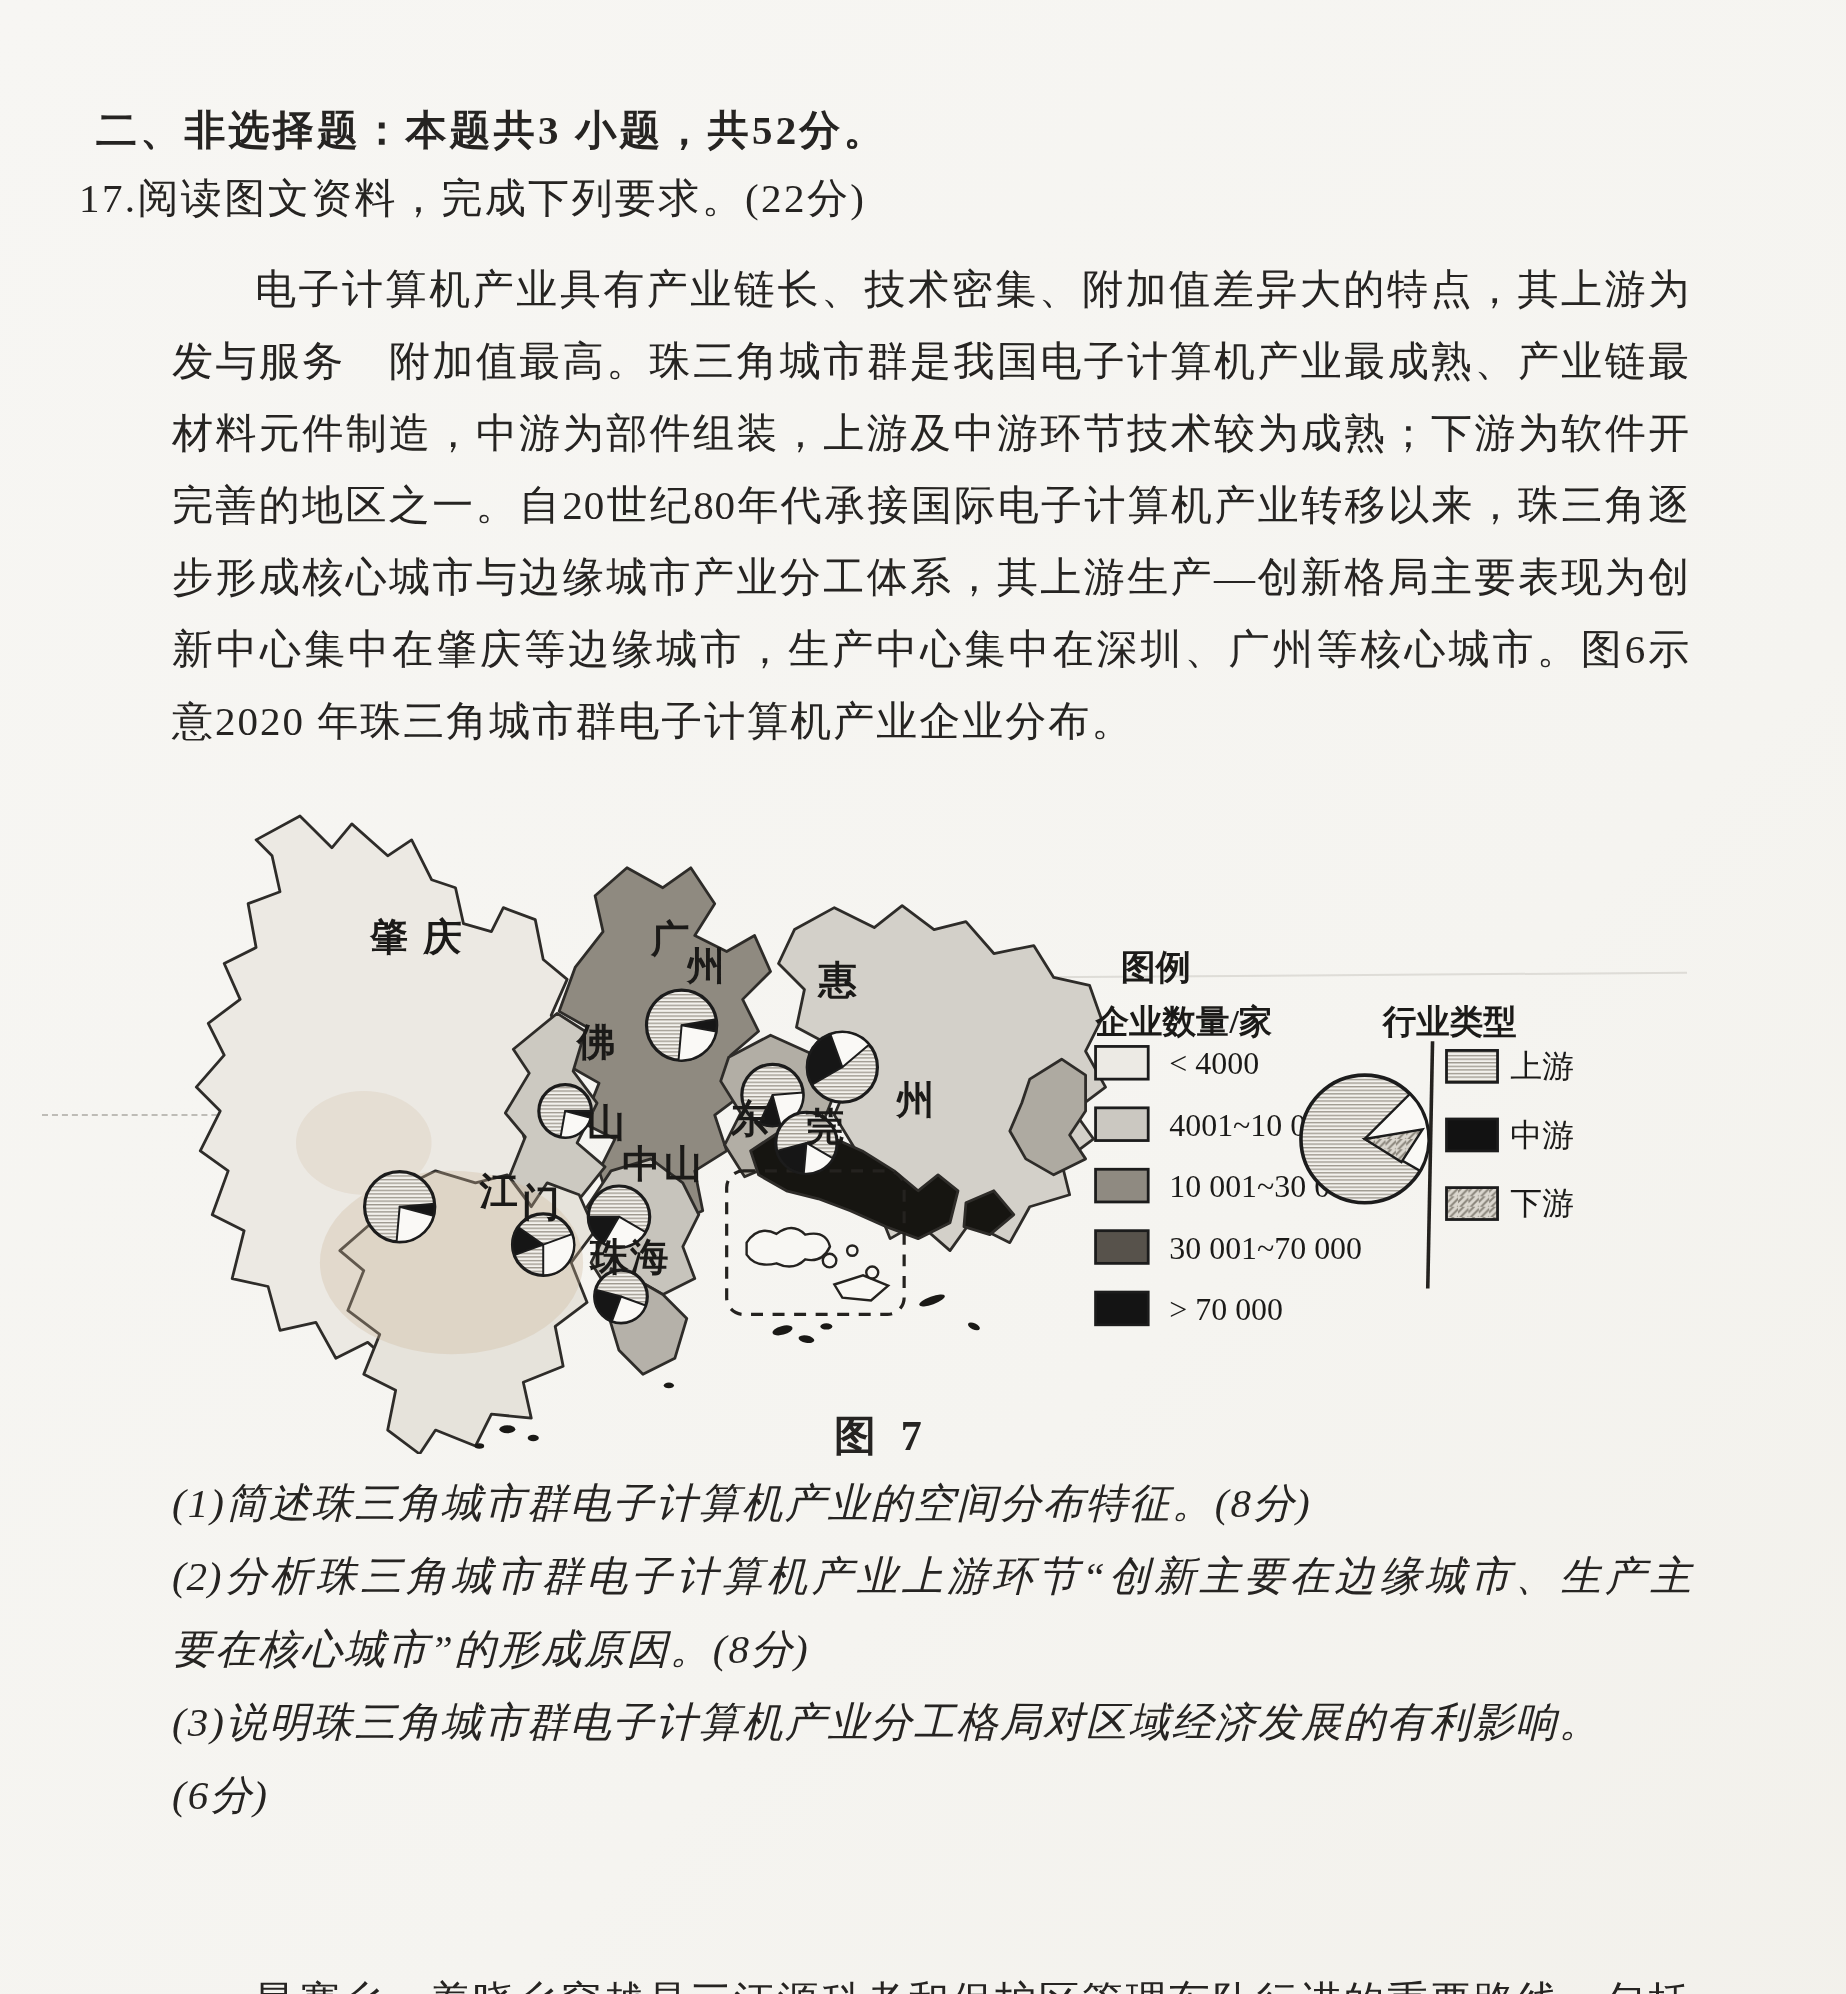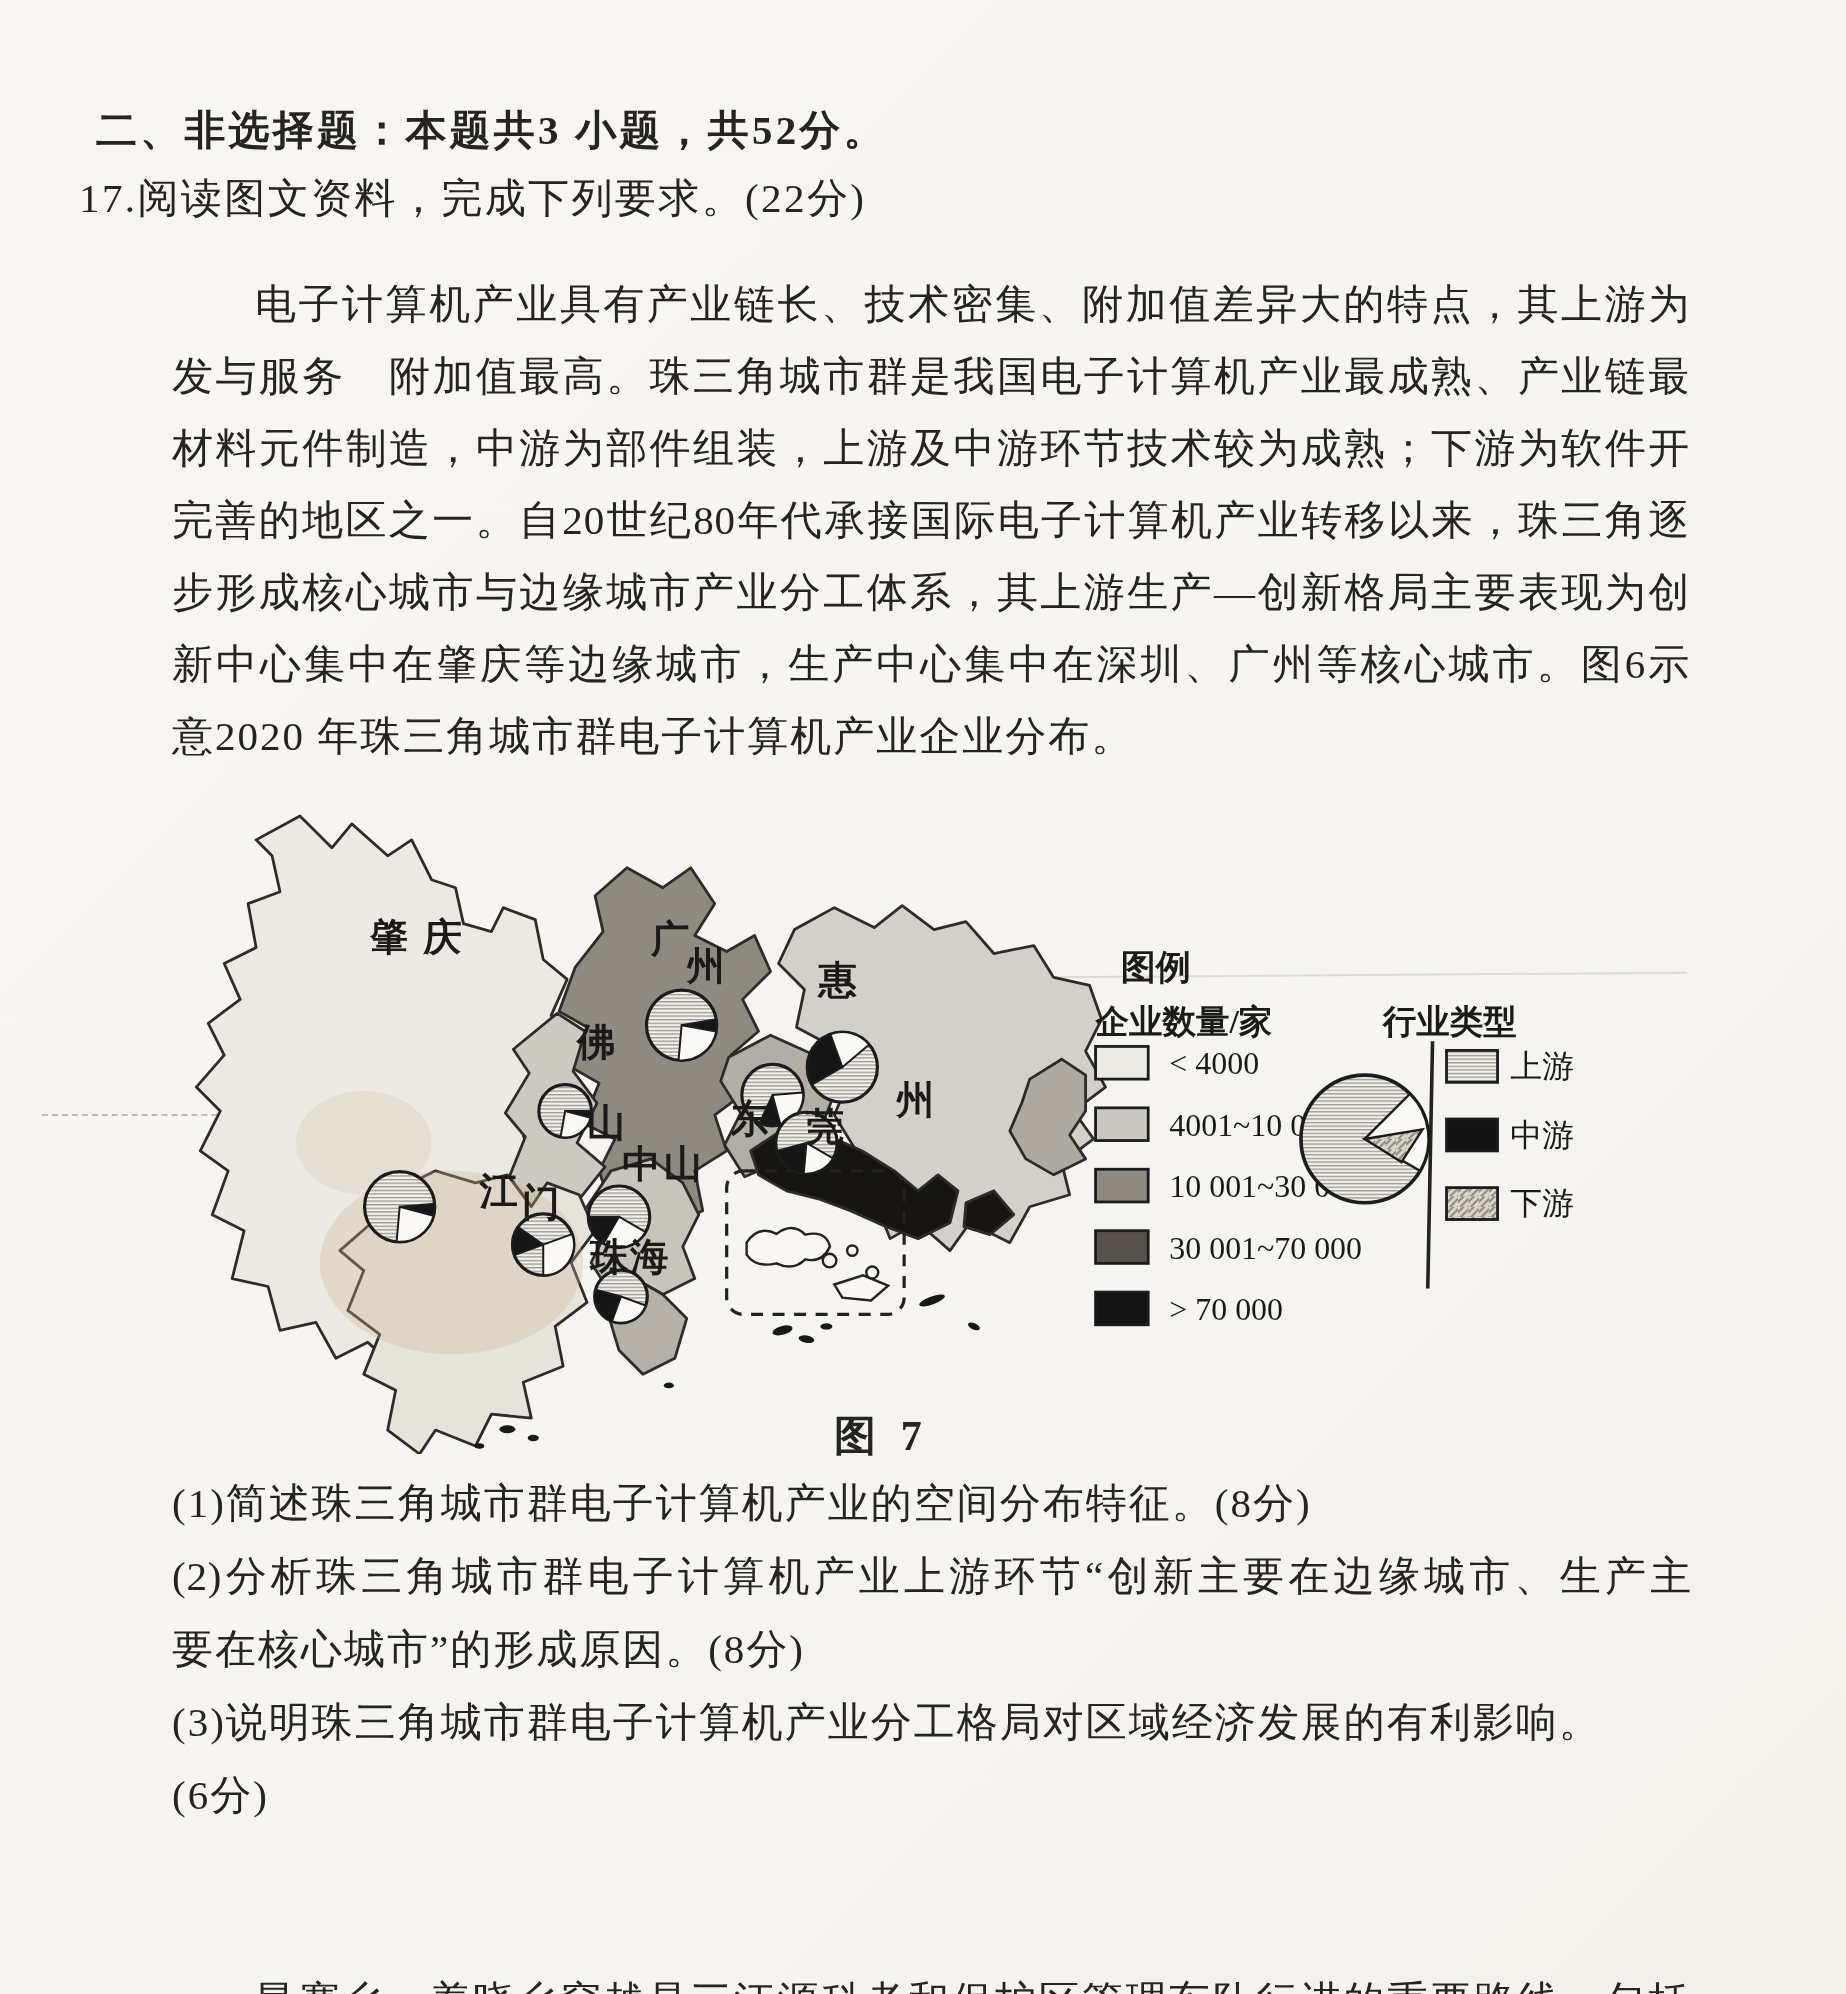--- a/index.html
+++ b/index.html
@@ -16,28 +16,28 @@
   .heading{
     position:absolute;left:96px;top:103px;
     font-size:41px;font-weight:700;letter-spacing:3.2px;white-space:nowrap;
   }
   .qtitle{
     position:absolute;font-size:41px;letter-spacing:2.4px;white-space:nowrap;
   }
   .q17t{left:79px;top:171px;}
   .q18t{left:88px;top:1888px;}
   .passage{position:absolute;left:172px;width:1518px;}
-  .q17p{top:268px;}
+  .q17p{top:253px;}
   .q18p{top:1965px;}
   .questions{position:absolute;left:172px;top:1467px;width:1520px;}
   .pline{
     font-size:41px;line-height:72px;height:72px;letter-spacing:2px;
     white-space:nowrap;
   }
-  .questions .pline{line-height:73px;height:73px;}
+  .questions .pline{line-height:73px;height:73px;font-style:italic;}
   .pline.just{
     white-space:normal;text-align:justify;text-align-last:justify;
     letter-spacing:0.8px;
   }
   .pline.indent{text-indent:83px;}
   .figure-wrap{position:absolute;left:172px;top:792px;width:1556px;height:662px;}
   .figure-svg{display:block;width:1556px;height:662px;}
   .figure-svg text{font-family:"Liberation Serif","DejaVu Serif",serif;fill:#1b1a18;}
   .figcap{
     position:absolute;left:782px;top:1408px;width:199px;text-align:center;

